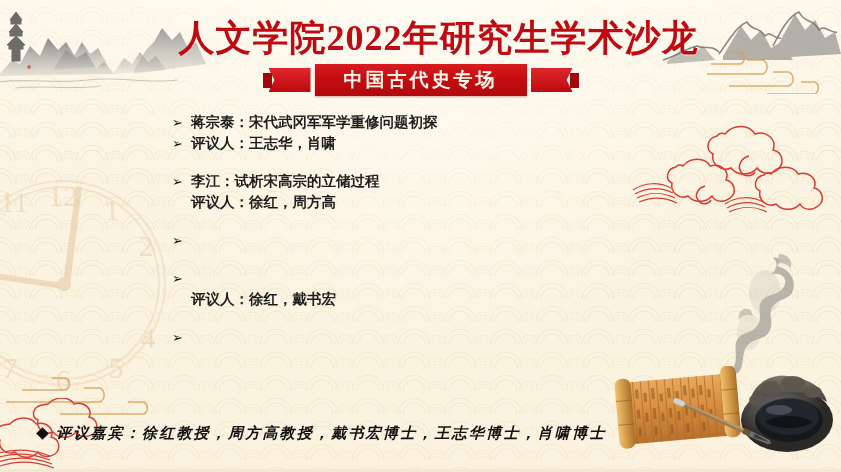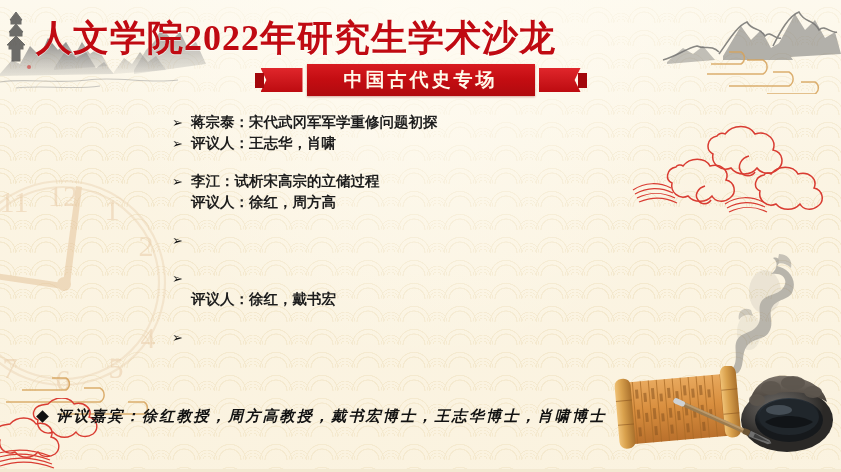--- a/index.html
+++ b/index.html
@@ -45,33 +45,33 @@
   .ink-mountain-right{position:absolute;right:0px;top:2px;width:218px;height:84px;opacity:.92;}
   .ink-dragon{position:absolute;right:34px;top:248px;width:86px;height:132px;opacity:.78;}
   
   .gold-clouds-tr{position:absolute;right:4px;top:48px;width:130px;height:46px;}
   .gold-clouds-bl{position:absolute;left:4px;top:376px;width:156px;height:42px;}
   
   .red-clouds-r{position:absolute;right:6px;top:112px;width:206px;height:106px;}
   .red-clouds-bl{position:absolute;left:-4px;top:398px;width:122px;height:72px;}
   
   .title{
-    position:absolute;left:0;right:0;top:14px;
+    position:absolute;left:0;right:0;top:14px;text-align:center;
     font-family:"Liberation Serif","DejaVu Serif",serif;
     font-size:36px;font-weight:700;letter-spacing:1px;
     color:#c00a12;
     text-shadow:0 1px 0 rgba(255,255,255,.55);
     white-space:nowrap;
     padding-left:36px;
   }
   
   .ribbon-wrap{position:absolute;left:0;right:0;top:62px;height:40px;}
   .ribbon{
     position:absolute;left:50%;transform:translateX(-50%);
-    top:2px;width:228px;height:32px;
+    top:2px;width:212px;height:32px;
     background:linear-gradient(180deg,#d81b20 0%,#c40d12 48%,#b00a0e 100%);
     box-shadow:0 1px 2px rgba(140,10,10,.35);
   }
   .ribbon:before,.ribbon:after{
     content:"";position:absolute;top:4px;width:42px;height:24px;
     background:linear-gradient(180deg,#e0262b 0%,#bd0b10 100%);
   }
   .ribbon:before{left:-46px;clip-path:polygon(0 0,100% 0,100% 100%,0 100%,14% 50%);}
   .ribbon:after{right:-46px;clip-path:polygon(0 0,100% 0,86% 50%,100% 100%,0 100%);}
   .ribbon-tab-l,.ribbon-tab-r{
@@ -98,21 +98,21 @@
     display:flex;align-items:flex-start;
     font-size:14.5px;line-height:21px;font-weight:700;white-space:nowrap;
   }
   .bullet{
     flex:0 0 auto;width:19px;color:#111;font-size:13px;line-height:21px;
   }
   .bullet.hidden{visibility:hidden;}
   .line-text{flex:0 1 auto;}
   
   .footer{
-    position:absolute;left:38px;bottom:46px;
+    position:absolute;left:38px;bottom:29px;
     display:flex;align-items:center;
     font-family:"Liberation Serif","DejaVu Serif",serif;
     font-size:15px;font-weight:700;color:#111;
     letter-spacing:2.2px;white-space:nowrap;
     font-style:italic;
   }
   .footer-diamond{
     display:inline-block;width:9px;height:9px;background:#111;
     transform:rotate(45deg);margin-right:9px;flex:0 0 auto;
   }

